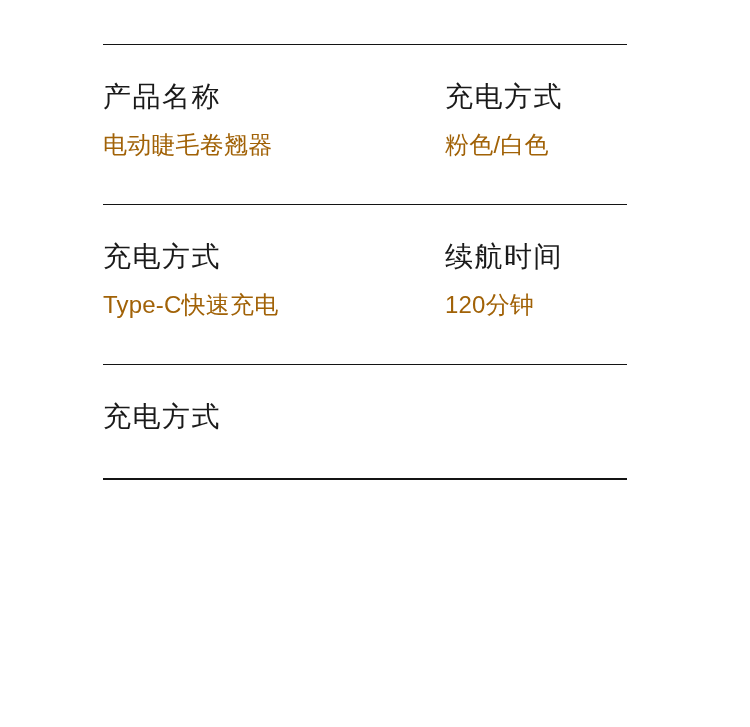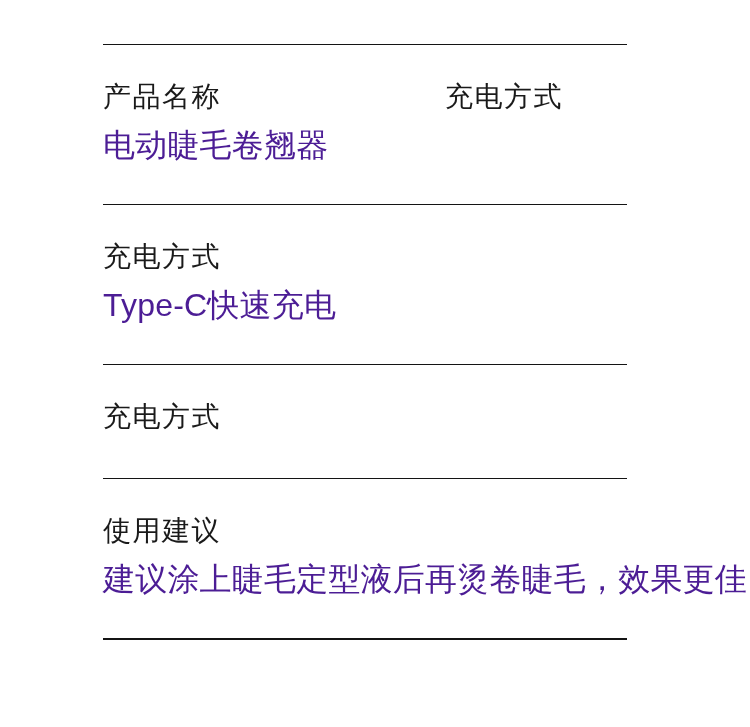--- a/index.html
+++ b/index.html
@@ -25,57 +25,56 @@
   }
   .spec-label {
     font-size: 28px;
     line-height: 32px;
     letter-spacing: 1.5px;
     color: #1a1a1a;
     white-space: nowrap;
   }
   .spec-value {
     margin-top: 18px;
-    font-size: 32px;
+    font-size: 24px;
     line-height: 28px;
     letter-spacing: 0.2px;
-    color: #4c1d95;
+    color: #a16207;
     white-space: nowrap;
   }
 </style>
 </head>
 <body>
 
 <div class="spec-panel">
 
   <section class="spec-section two-col">
     <div class="spec-field">
       <div class="spec-label">产品名称</div>
       <div class="spec-value">电动睫毛卷翘器</div>
     </div>
     <div class="spec-field">
       <div class="spec-label">充电方式</div>
+      <div class="spec-value">粉色/白色</div>
     </div>
   </section>
 
   <section class="spec-section two-col">
     <div class="spec-field">
       <div class="spec-label">充电方式</div>
       <div class="spec-value">Type-C快速充电</div>
+    </div>
+    <div class="spec-field">
+      <div class="spec-label">续航时间</div>
+      <div class="spec-value">120分钟</div>
     </div>
   </section>
 
   <section class="spec-section two-col">
     <div class="spec-field">
       <div class="spec-label">充电方式</div>
     </div>
     <div class="spec-field">
     </div>
   </section>
 
-  <section class="spec-section">
-    <div class="spec-field">
-      <div class="spec-label">使用建议</div>
-      <div class="spec-value">建议涂上睫毛定型液后再烫卷睫毛，效果更佳</div>
-    </div>
-  </section>
 
 </div>
 
 </body></html>

